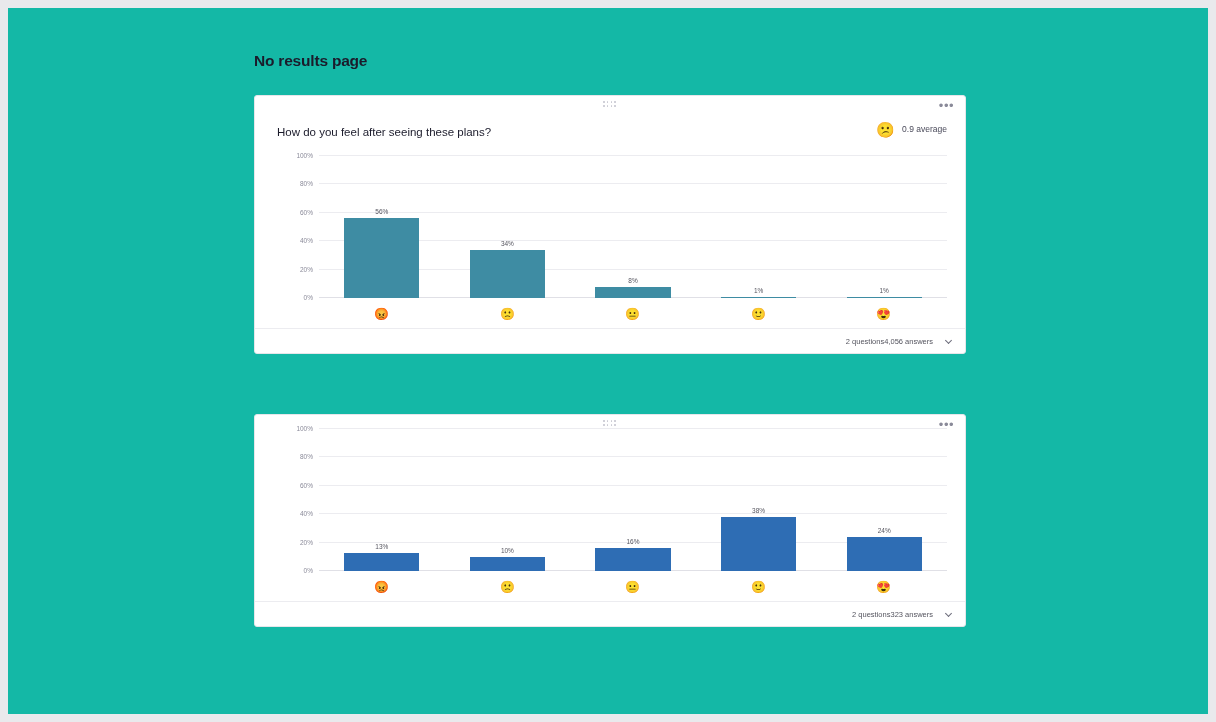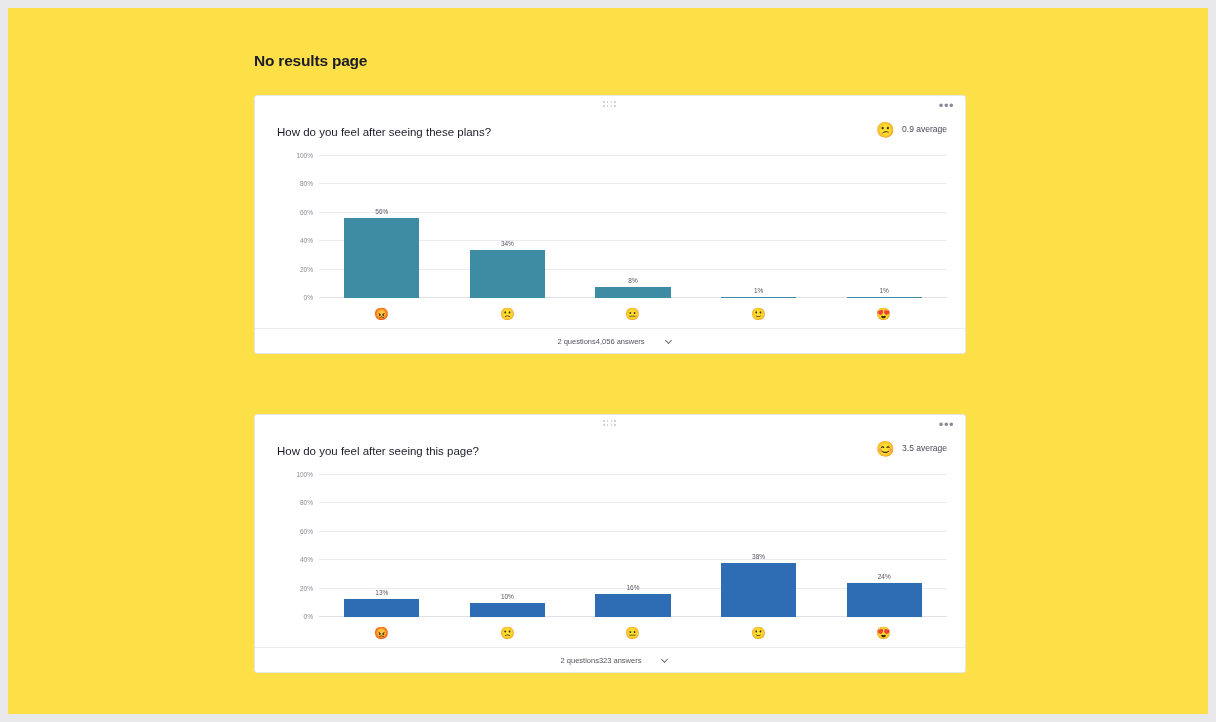--- a/index.html
+++ b/index.html
@@ -4,21 +4,21 @@
 <style>
   * { box-sizing: border-box; margin: 0; padding: 0; }
   html, body {
     width: 1216px; height: 722px;
     background: #e9e9ec;
     font-family: "Liberation Sans", sans-serif;
   }
   .page {
     position: absolute; left: 8px; top: 8px;
     width: 1200px; height: 706px;
-    background: #fde047;
+    background: #14b8a6;
     overflow: hidden;
   }
   .section { position: absolute; left: 0; top: 0; width: 100%; }
 
   .section-title {
     font-size: 15.5px;
     font-weight: bold;
     color: #1b1b2b;
     letter-spacing: -0.2px;
     margin-left: 246px;
@@ -144,29 +144,29 @@
     text-align: center;
     font-size: 12px;
     line-height: 1;
   }
 
   .card-foot {
     border-top: 1px solid #ececf0;
     height: 25px;
     display: flex;
     align-items: center;
-    justify-content: center;
+    justify-content: flex-end;
     padding: 0 12px 0 22px;
     font-size: 7.5px;
     color: #55555f;
   }
   .foot-right {
     display: flex;
     align-items: center;
-    gap: 20px;
+    gap: 12px;
   }
   .chev {
     width: 8px; height: 8px;
     position: relative;
     cursor: pointer;
   }
   .chev::after {
     content: "";
     position: absolute;
     left: 1px; top: 1px;
@@ -286,27 +286,20 @@
           <i></i>
           <i></i>
           <i></i>
           <i></i>
           <i></i>
           <i></i>
       </div>
 
       <div class="card-menu">•••</div>
 
-      <div class="card-head">
-        <div class="question-text">How do you feel after seeing this page?</div>
-        <div class="avg-wrap">
-          <span class="avg-emoji">😊</span>
-          <span class="avg-label">3.5 average</span>
-        </div>
-      </div>
 
       <div class="chart">
         <div class="plot" id="plot-1">
             <div class="gridline axis" style="bottom: 0%;">
               <span class="ytick">0%</span>
             </div>
             <div class="gridline" style="bottom: 20%;">
               <span class="ytick">20%</span>
             </div>
             <div class="gridline" style="bottom: 40%;">

